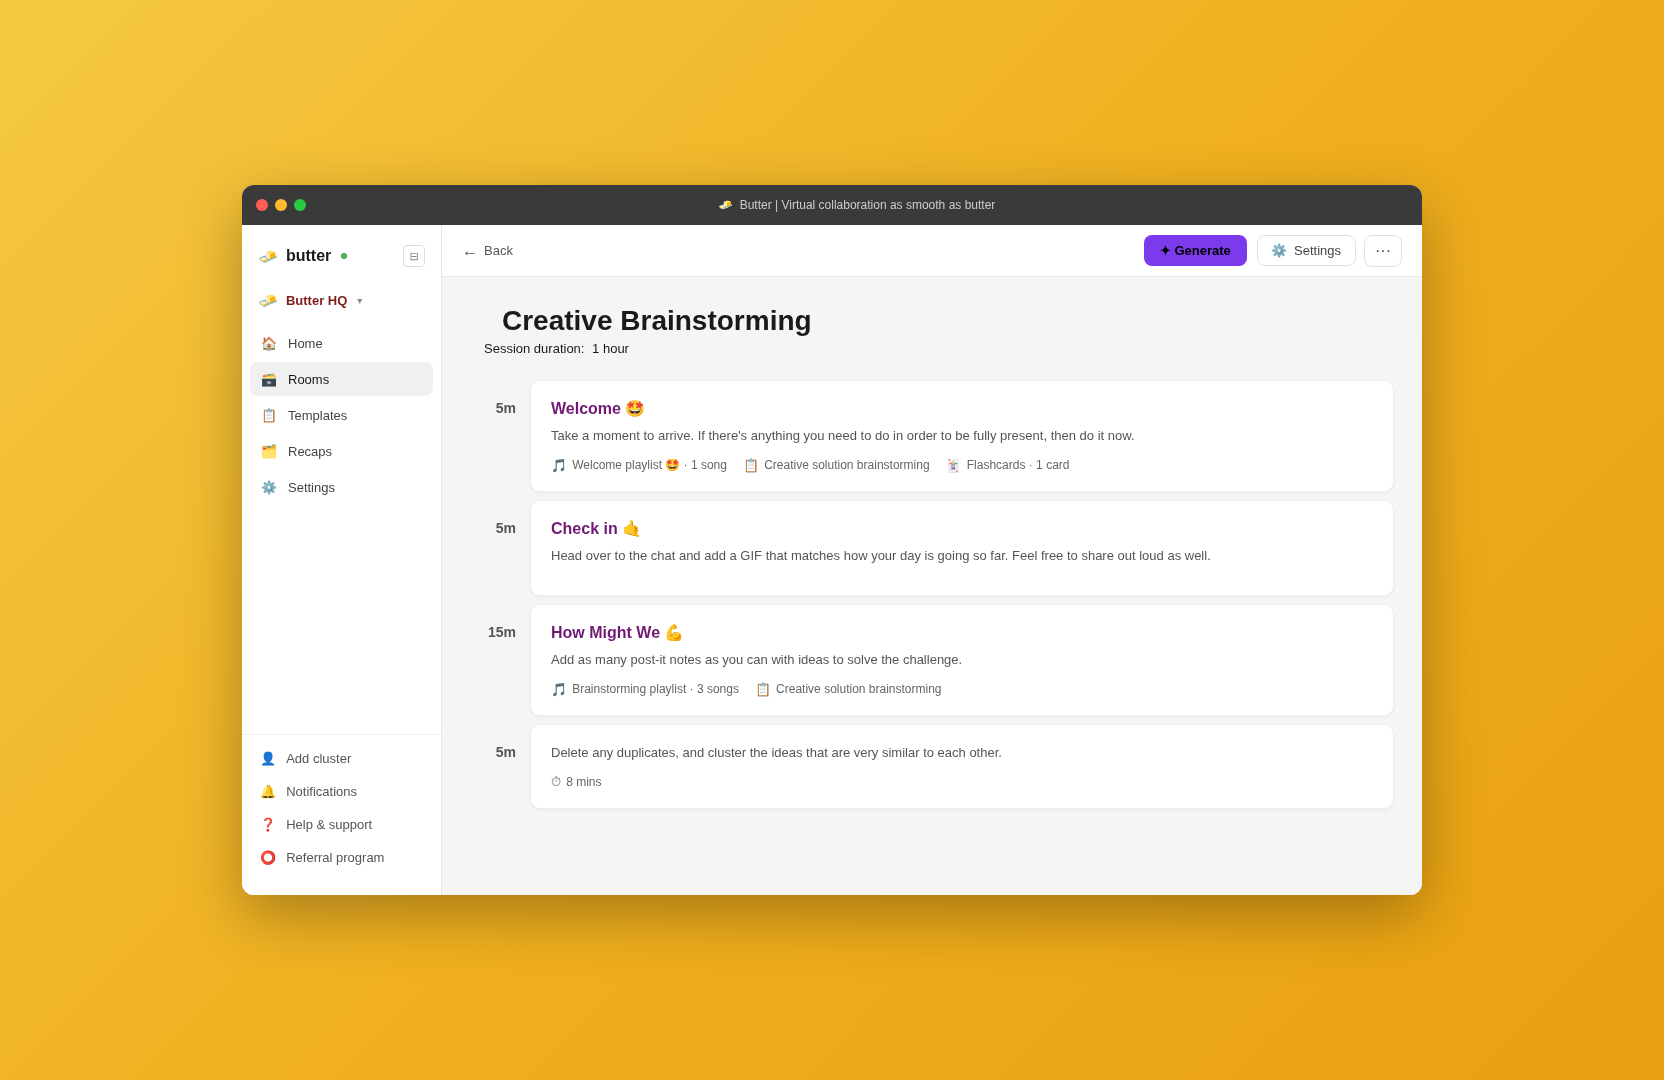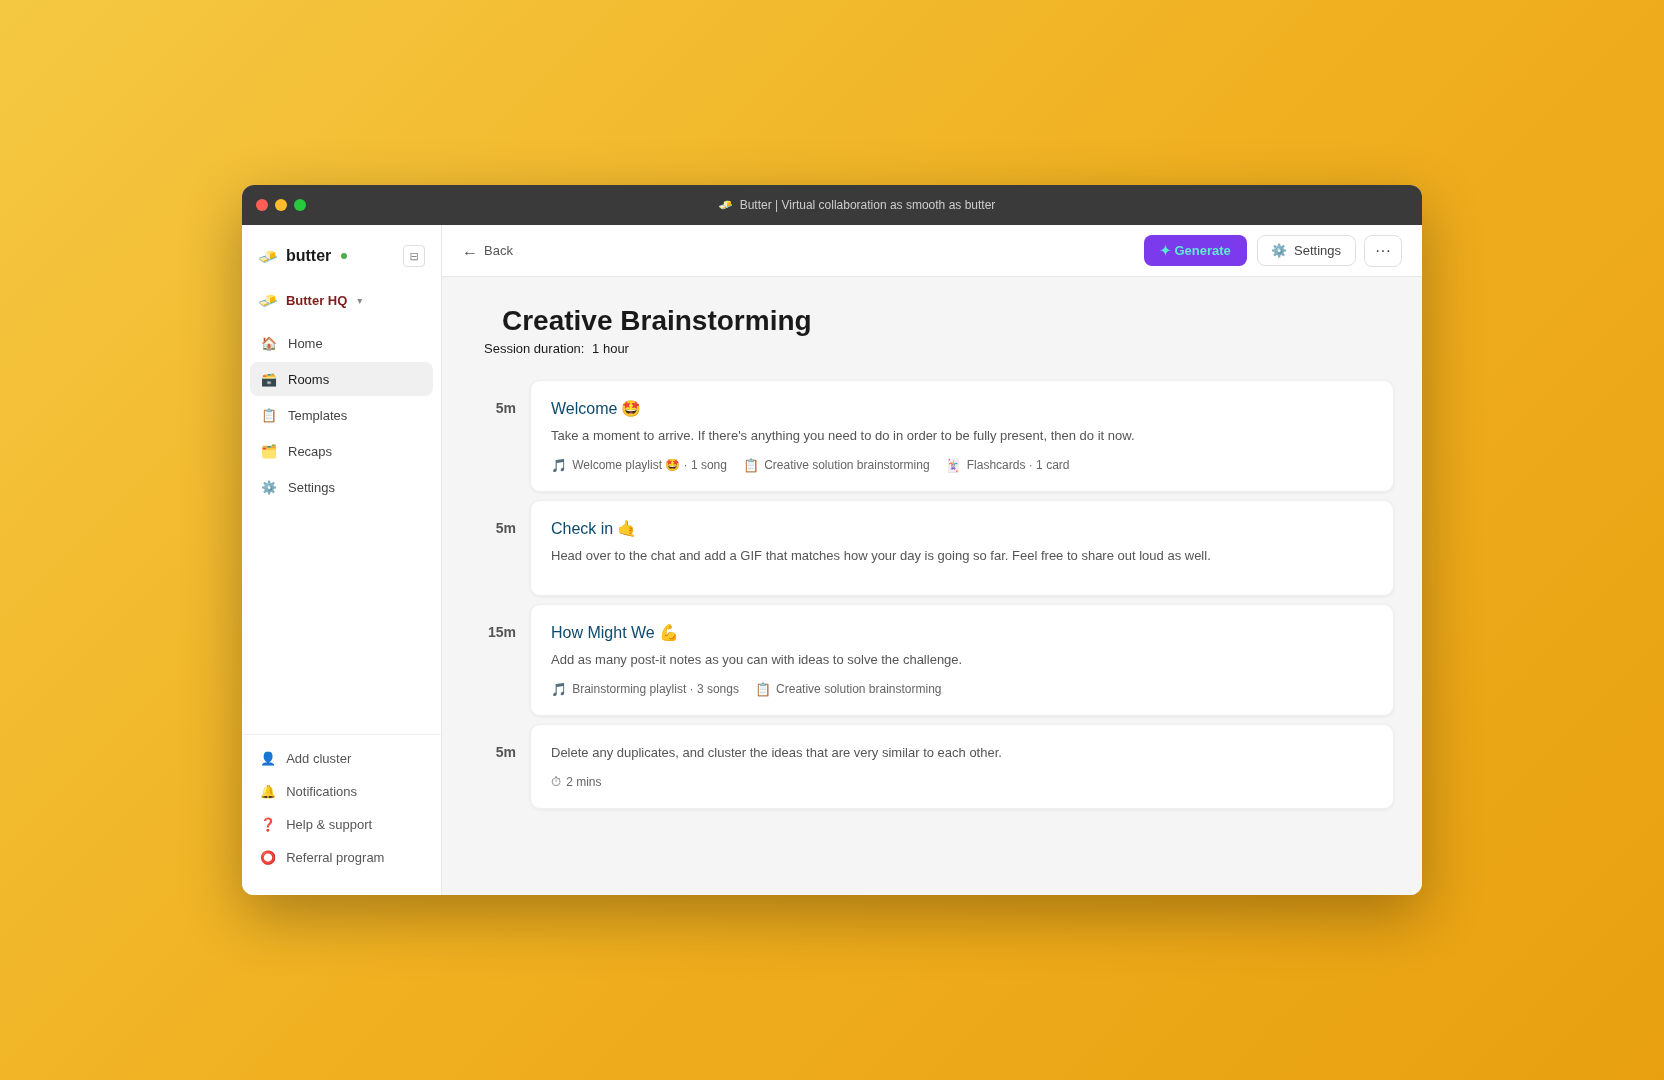--- a/index.html
+++ b/index.html
@@ -189,21 +189,21 @@
       background: none;
       border: none;
     }
     .back-arrow {
       font-size: 16px;
       color: #555;
     }
     .topbar-spacer { flex: 1; }
     .generate-btn {
       background: #7c3aed;
-      color: #5eead4;
+      color: #000000;
       border: none;
       border-radius: 8px;
       padding: 8px 16px;
       font-size: 13px;
       font-weight: 600;
       cursor: pointer;
       display: flex;
       align-items: center;
       gap: 6px;
     }
@@ -280,22 +280,22 @@
     .agenda-card {
       flex: 1;
       background: #fff;
       border-radius: 10px;
       padding: 18px 20px;
       box-shadow: 0 1px 3px rgba(0,0,0,0.06);
       border: 1px solid #efefef;
     }
     .agenda-card-title {
       font-size: 16px;
-      font-weight: 400;
-      color: #0c4a6e;
+      font-weight: 700;
+      color: #701a75;
       margin-bottom: 8px;
     }
     .agenda-card-desc {
       font-size: 13px;
       color: #555;
       margin-bottom: 12px;
       line-height: 1.5;
     }
     .agenda-tags {
       display: flex;
@@ -469,21 +469,21 @@
             </div>
           </div>
 
           <div class="agenda-item">
             <div class="agenda-time">5m</div>
             <div class="agenda-card">
               <div class="agenda-card-desc">Delete any duplicates, and cluster the ideas that are very similar to each other.</div>
               <div class="agenda-tags">
                 <div class="agenda-tag">
                   <span class="tag-icon">⏱</span>
-                  <span>2 mins</span>
+                  <span>8 mins</span>
                 </div>
               </div>
             </div>
           </div>
         </div>
       </div>
     </div>
   </div>
 </div>
 

